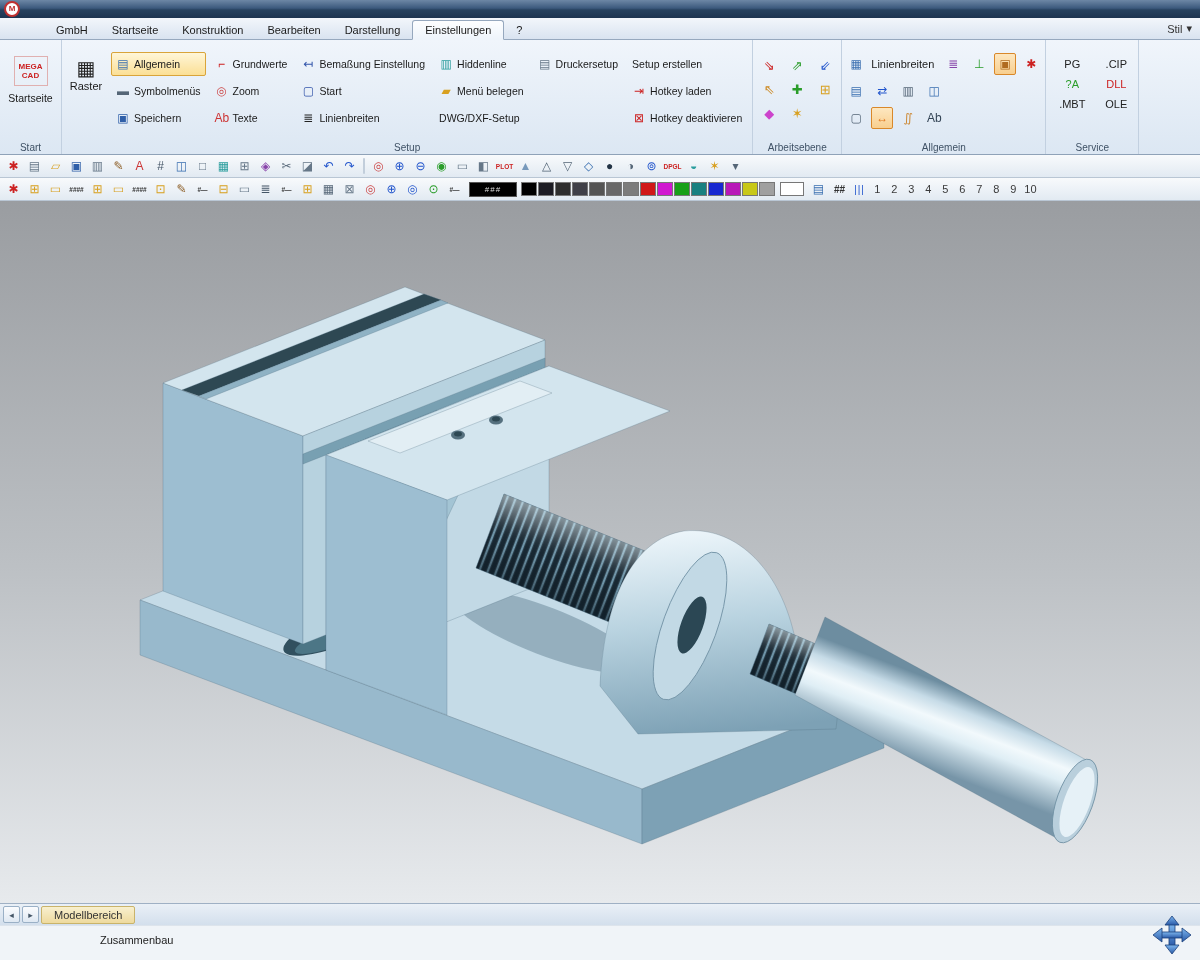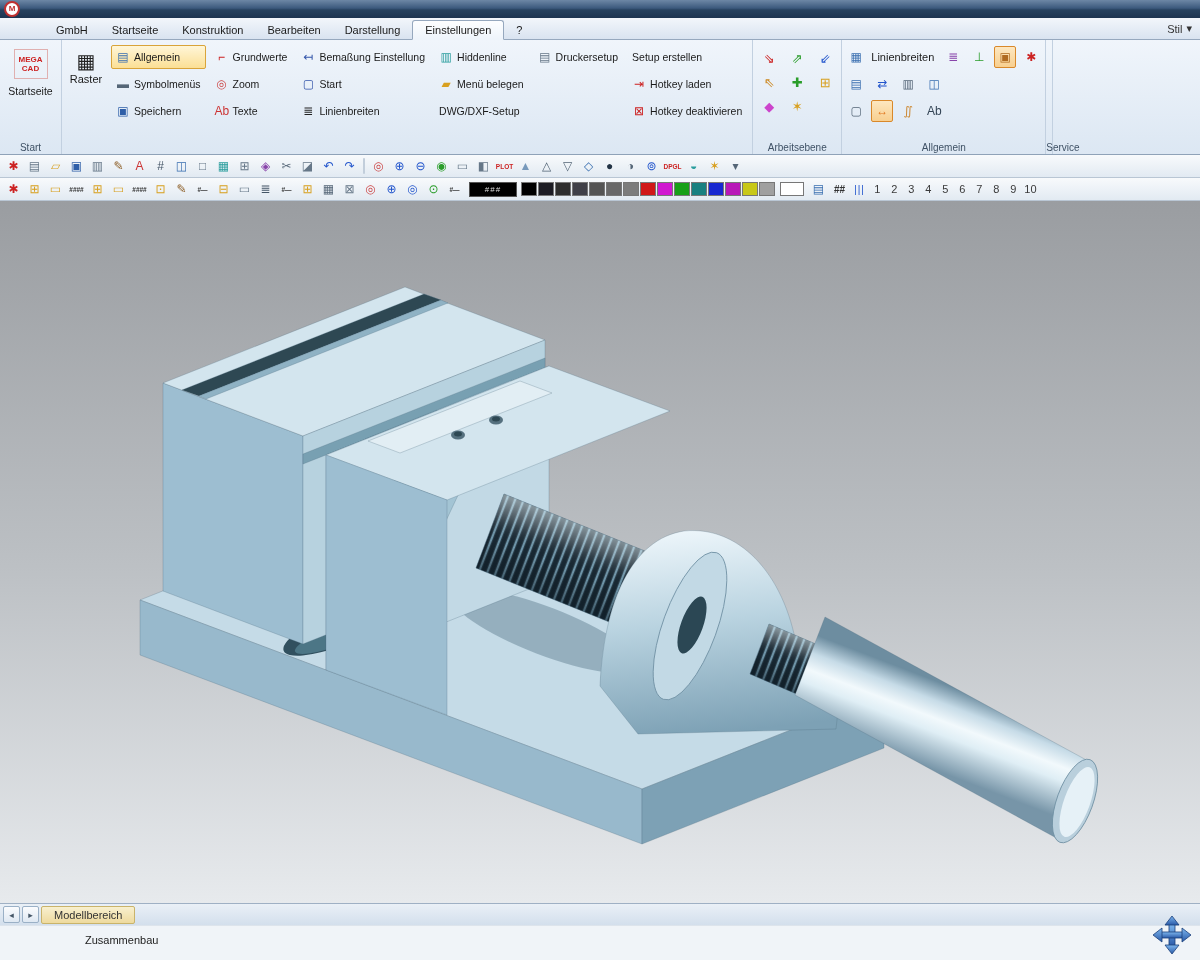--- a/index.html
+++ b/index.html
@@ -11,21 +11,21 @@
 .logo{position:absolute;left:4px;top:1px;width:16px;height:16px;border-radius:50%;background:#fff;border:2px solid #c03030;color:#c03030;font-size:8px;font-weight:bold;line-height:12px;text-align:center}
 
 
 .tabbar{height:22px;background:linear-gradient(180deg,#f2f6fb,#d9e3f0);border-bottom:1px solid #96a8be;display:flex;align-items:flex-end;padding-left:44px;position:relative}
 .tab{padding:3px 12px;cursor:default;white-space:nowrap}
 .tab.active{background:linear-gradient(#fdfeff,#eef4fb);border:1px solid #96a8be;border-bottom:1px solid #eef4fb;border-radius:3px 3px 0 0;margin-bottom:-1px}
 .stil{position:absolute;right:8px;top:4px;color:#333;display:flex;gap:4px;align-items:center}
 
 
 .ribbon{height:115px;background:linear-gradient(180deg,#f0f5fb,#dce7f3);border-bottom:1px solid #8fa2b8;display:flex;overflow:hidden}
-.rgroup{position:relative;border-right:1px solid #c2d0e0;padding:3px 3px 15px;height:100%;flex-shrink:0}
+.rgroup{position:relative;border-right:1px solid #c2d0e0;padding:10px 3px 15px;height:100%;flex-shrink:0}
 .rgroup-label{position:absolute;bottom:1px;left:0;right:0;text-align:center;font-size:10px;color:#3f5165}
 .g-start{width:62px;text-align:center}
 .start-logo{width:34px;height:30px;color:#cc2222;font-weight:bold;font-size:8px;line-height:9px;text-align:center;margin:6px auto 6px;border:1px solid #e0b0b0;padding-top:5px}
 .startlabel{font-size:10.5px}
 .setupwrap{display:flex;align-items:flex-start}
 .rasterbtn{width:42px;text-align:center;padding-top:6px;margin-right:2px}
 .raster-icon{font-size:20px;line-height:24px}
 .scol{display:flex;flex-direction:column;margin:2px 2px;gap:3px}
 .ritem{display:flex;align-items:center;gap:4px;height:24px;padding:0 4px;border:1px solid transparent;border-radius:2px;white-space:nowrap;font-size:10.5px}
 .ritem.selected{background:linear-gradient(#fff6d8,#fbdf95);border-color:#d9a43a}
@@ -57,21 +57,21 @@
 
 .canvas{height:702px;position:relative;background:linear-gradient(180deg,#9a9da1 0%,#bcc0c4 52%,#e7eaed 100%)}
 .canvas svg{position:absolute;inset:0}
 .canvas polygon,.canvas path{stroke:#4e6e80;stroke-opacity:.45;stroke-width:.6}
 
 
 .modeltabs{height:22px;background:linear-gradient(#eaf0f7,#d3dfec);border-top:1px solid #9fb0c4;display:flex;align-items:center;padding-left:3px;gap:2px}
 .navbtn{width:17px;height:17px;background:linear-gradient(#fbfcfe,#dfe8f2);border:1px solid #9ab0c6;border-radius:2px;font-size:9px;display:flex;align-items:center;justify-content:center;color:#456}
 .modeltab{height:18px;padding:0 12px;line-height:16px;background:linear-gradient(#f8f0cf,#eeda9e);border:1px solid #c9b36a;border-radius:2px;color:#333}
 .bottombar{height:35px;background:#f0f4f8;position:relative;border-top:1px solid #dde4ec}
-.assembly{position:absolute;left:85px;top:8px;color:#222}
+.assembly{position:absolute;left:100px;top:8px;color:#222}
 .navcross{position:absolute;right:8px;bottom:5px;width:40px;height:40px;z-index:5}
 </style>
 </head>
 <body>
 
 <div class="titlebar">
   <span class="logo">M</span>
 </div>
 
 <div class="tabbar">
@@ -175,20 +175,21 @@
         <div class="ritem">
           <span class="ricon" style="color: rgb(204, 34, 34);">⇥</span>
           <span>Hotkey laden</span>
         </div>
         <div class="ritem">
           <span class="ricon" style="color: rgb(204, 34, 34);">⊠</span>
           <span>Hotkey deaktivieren</span>
         </div>
       </div>
     </div>
+    <div class="rgroup-label">Setup</div>
   </div>
 
   <div class="rgroup">
     <div class="axgrid">
 
         <span class="axicon" style="color: rgb(204, 34, 34);">⇘</span>
 
         <span class="axicon" style="color: rgb(42, 157, 42);">⇗</span>
 
         <span class="axicon" style="color: rgb(34, 85, 204);">⇙</span>
@@ -231,20 +232,34 @@
 
     <span class="sicon" style="color: rgb(85, 102, 119);">▢</span>
         <span class="sicon active" style="color: rgb(224, 120, 32);">↔</span>
         <span class="sicon" style="color: rgb(204, 136, 51);">∬</span>
         <span class="sicon" style="color: rgb(51, 68, 85);">Ab</span>
       </div>
     <div class="rgroup-label">Allgemein</div>
   </div>
 
   <div class="rgroup">
+    <div class="svcgrid">
+
+        <span class="svcitem" style="color: rgb(34, 34, 34);">PG</span>
+
+        <span class="svcitem" style="color: rgb(34, 34, 34);">.CIP</span>
+
+        <span class="svcitem" style="color: rgb(42, 157, 42);">?A</span>
+
+        <span class="svcitem" style="color: rgb(204, 34, 34);">DLL</span>
+
+        <span class="svcitem" style="color: rgb(34, 34, 34);">.MBT</span>
+
+        <span class="svcitem" style="color: rgb(34, 34, 34);">OLE</span>
+      </div>
     <div class="rgroup-label">Service</div>
   </div>
 
 </div>
 
 <div class="toolbar">
   <div class="tstrip">
 
       <span class="ticon" style="color: rgb(204, 34, 34);">✱</span>
 

